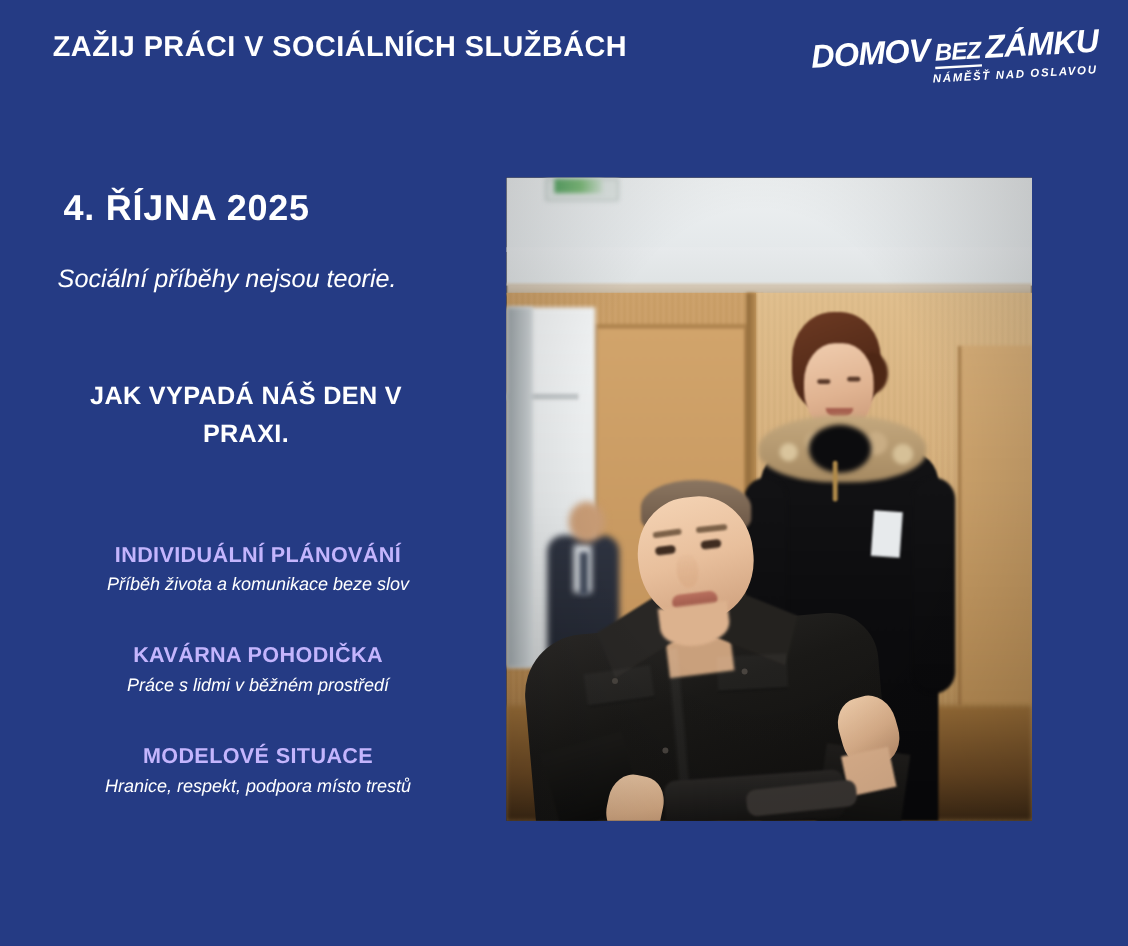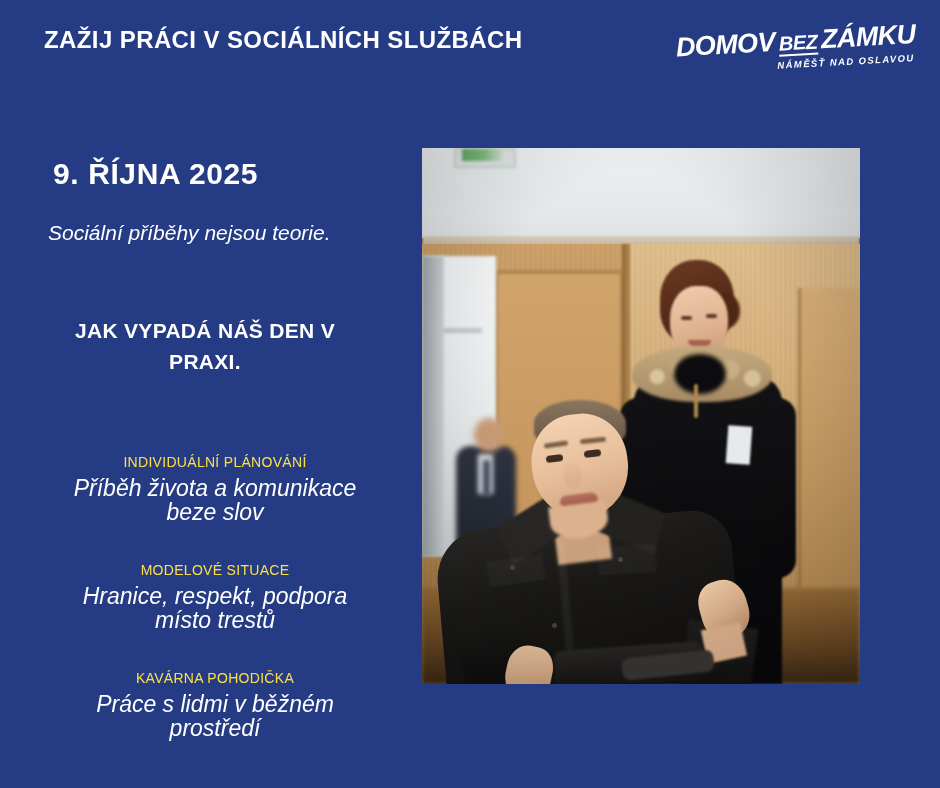--- a/index.html
+++ b/index.html
@@ -147,29 +147,29 @@
   }
   .program-item {
     width: 100%;
     text-align: center;
     margin-bottom: 34px;
   }
   .program-item:last-child {
     margin-bottom: 0;
   }
   .item-title {
-    font-size: 14px;
-    font-weight: normal;
+    font-size: 18px;
+    font-weight: bold;
     letter-spacing: 0.3px;
     line-height: 24px;
-    color: #fde047;
+    color: #c4b5fd;
     margin: 0 0 2px 0;
   }
   .item-desc {
-    font-size: 23px;
+    font-size: 15px;
     font-style: italic;
     font-weight: normal;
     line-height: 24px;
     color: #ffffff;
     margin: 0 auto;
     max-width: 310px;
   }
 
   
   .photo-frame {
@@ -699,43 +699,43 @@
       <div class="logo-line1">
         <span>DOMOV</span>
         <span class="logo-bez">BEZ</span>
         <span>ZÁMKU</span>
       </div>
       <div class="logo-line2">NÁMĚŠŤ NAD OSLAVOU</div>
     </div>
   </div>
 
   <div class="left-col">
-    <div class="event-date">9. ŘÍJNA 2025</div>
+    <div class="event-date">4. ŘÍJNA 2025</div>
 
     <div class="tagline">
       <div>Sociální příběhy nejsou teorie.</div>
     </div>
 
     <div class="cta">
       <div>JAK VYPADÁ NÁŠ DEN V</div>
       <div>PRAXI.</div>
     </div>
 
     <div class="program">
       <div class="program-item">
         <div class="item-title">INDIVIDUÁLNÍ PLÁNOVÁNÍ</div>
         <div class="item-desc">Příběh života a komunikace beze slov</div>
       </div>
       <div class="program-item">
+        <div class="item-title">KAVÁRNA POHODIČKA</div>
+        <div class="item-desc">Práce s lidmi v běžném prostředí</div>
+      </div>
+      <div class="program-item">
         <div class="item-title">MODELOVÉ SITUACE</div>
         <div class="item-desc">Hranice, respekt, podpora místo trestů</div>
-      </div>
-      <div class="program-item">
-        <div class="item-title">KAVÁRNA POHODIČKA</div>
-        <div class="item-desc">Práce s lidmi v běžném prostředí</div>
       </div>
     </div>
   </div>
 
   <div class="photo-frame">
     <div class="photo">
       <div class="ph-ceiling"></div>
       <div class="ph-wall-upper"></div>
       <div class="ph-exit-sign"></div>
       <div class="ph-exit-green"></div>

